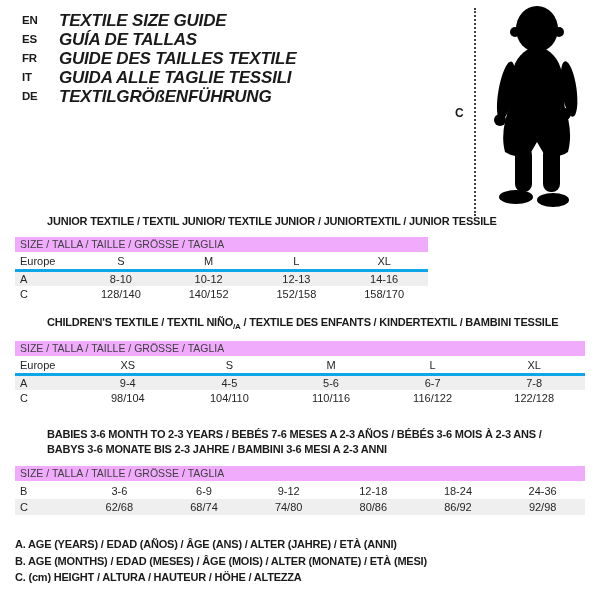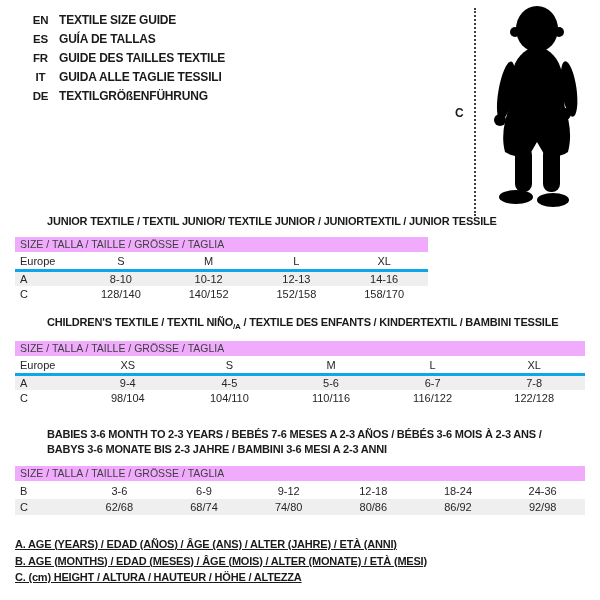--- a/index.html
+++ b/index.html
@@ -5,22 +5,22 @@
   * { margin:0; padding:0; box-sizing:border-box; }
   html,body { background:#ffffff; }
   .page {
     position:relative; width:600px; height:600px; background:#ffffff;
     font-family:"Liberation Sans", sans-serif; color:#1a1a1a; overflow:hidden;
   }
 
   
   .lang-header { position:absolute; left:22px; top:11px; }
   .lang-row { display:flex; line-height:19px; }
-  .lang-code { width:37px; font-size:11.5px; font-weight:bold; letter-spacing:-0.2px;text-align:center; }
-  .lang-title { font-size:12px; font-weight:bold; letter-spacing:-0.2px; }
+  .lang-code { width:37px; font-size:11.5px; font-weight:bold; letter-spacing:-0.2px; }
+  .lang-title { font-size:17px; font-weight:bold; letter-spacing:-0.2px;font-style:italic; }
 
   
   .measure-line { position:absolute; left:474px; top:8px; height:208px; width:0;
     border-left:2px dotted #3f3f3f; }
   .figure-label { position:absolute; left:455px; top:106px; font-size:12px; font-weight:bold; }
   .baby-svg { position:absolute; left:479px; top:3px; }
 
   
   .section-title { position:absolute; left:15px; font-size:11px; font-weight:bold;
     letter-spacing:-0.2px; white-space:nowrap;margin-left:32px; }
@@ -40,21 +40,21 @@
   tr.shade td { background:#efefef; }
   .t1 { top:237px; width:413px; }
   .t2 { top:341px; width:570px; }
   .t3 { top:466px; width:570px; }
   .s1 { top:215px; }
   .s2 { top:316px; }
   .s3 { top:427px; }
 
   
   .notes { position:absolute; left:15px; top:536px; }
-  .note-line { font-size:11px; font-weight:bold; letter-spacing:-0.2px; line-height:16.5px;text-decoration:underline; }
+  .note-line { font-size:11px; font-weight:bold; letter-spacing:-0.2px; line-height:16.5px; }
 </style>
 </head>
 <body>
 
 <div class="page">
 
   <div class="lang-header">
     <div class="lang-row">
       <span class="lang-code">EN</span>
       <span class="lang-title">TEXTILE SIZE GUIDE</span>

